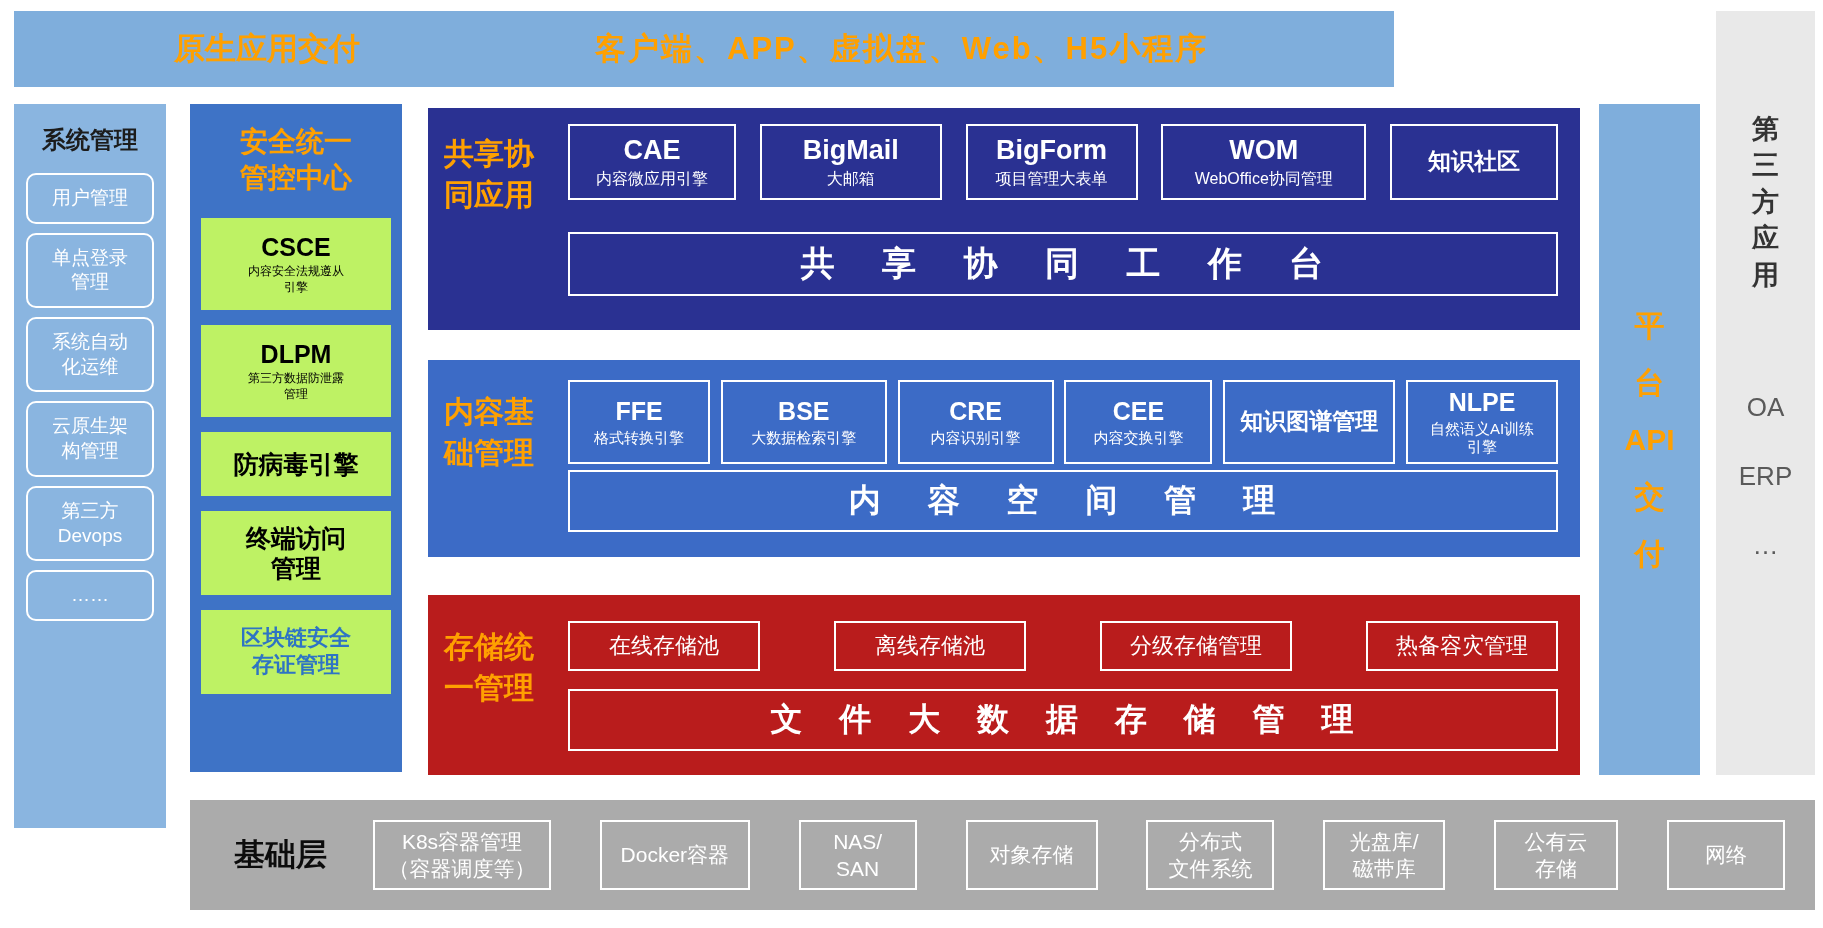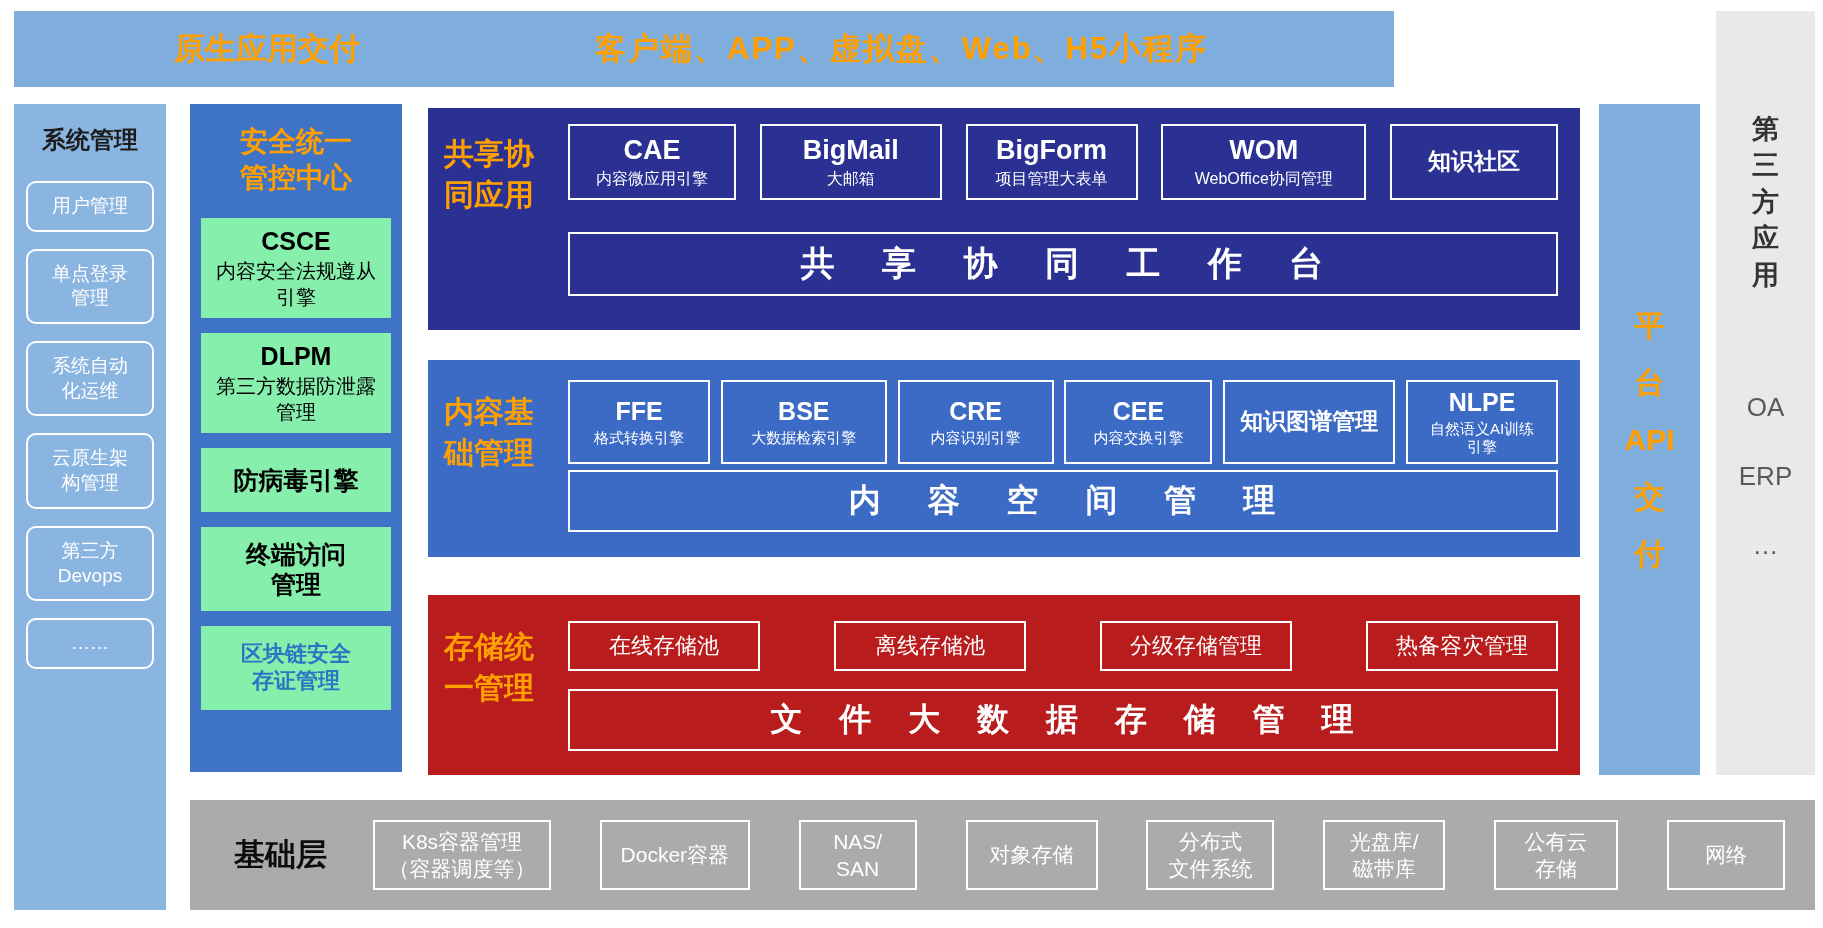--- a/index.html
+++ b/index.html
@@ -9,35 +9,35 @@
   [data-bind] { white-space:pre-line; }
 
   
   .top-bar { position:absolute; left:14px; top:11px; width:1380px; height:76px;
              background:#7FAEDC; display:flex; align-items:center; }
   .top-bar .lbl { color:#FFA000; font-weight:bold; font-size:31px; }
   .top-bar .lbl1 { margin-left:160px; }
   .top-bar .lbl2 { margin-left:235px; letter-spacing:2px; }
 
   
-  .left-sidebar { position:absolute; left:14px; top:104px; width:152px; height:806px;
-                  background:#8AB5E0; padding:20px 12px; display:flex; flex-direction:column; gap:17px; }
+  .left-sidebar { position:absolute; left:14px; top:104px; width:152px; height:724px;
+                  background:#8AB5E0; padding:20px 12px; display:flex; flex-direction:column; gap:9px; }
   .left-sidebar .title { text-align:center; color:#1c1c1c; font-weight:bold; font-size:24px; margin-bottom:8px; }
   .side-item { border:2px solid #fff; border-radius:10px; color:#fff; font-size:19px;
                text-align:center; padding:11px 8px; line-height:1.3; }
 
   
   .security-col { position:absolute; left:190px; top:104px; width:212px; height:668px;
                   background:#3E73C6; padding:16px 11px; display:flex; flex-direction:column; gap:15px; }
   .security-col .title { color:#FFA000; font-weight:bold; font-size:28px; text-align:center;
                          line-height:1.3; margin:4px 0 6px; }
-  .sec-card { background:#86efac; text-align:center; padding:8px 6px; display:flex;
+  .sec-card { background:#bef264; text-align:center; padding:8px 6px; display:flex;
               flex-direction:column; justify-content:center; }
   .sec-card .name { font-weight:bold; font-size:25px; color:#000; line-height:1.2; }
-  .sec-card .desc { font-size:20px; color:#000; line-height:1.3; margin-top:2px; }
+  .sec-card .desc { font-size:12px; color:#000; line-height:1.3; margin-top:2px; }
   .sec-card.h-big { min-height:92px; }
   .sec-card.h-mid { min-height:64px; }
   .sec-card.h-two { min-height:84px; }
   .sec-card.blue-text .name { color:#2E74C4; font-size:22px; }
   .sec-card.cn .name { font-size:25px; }
 
   
   .band { position:absolute; left:428px; width:1152px; }
   .band1 { top:108px; height:222px; background:#2A3192; }
   .band2 { top:360px; height:197px; background:#3C6BC6; }

